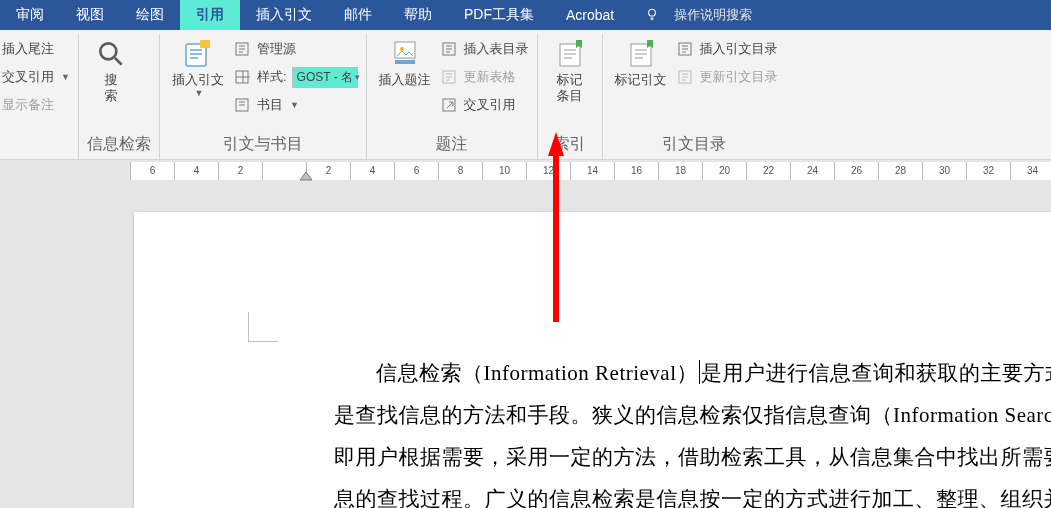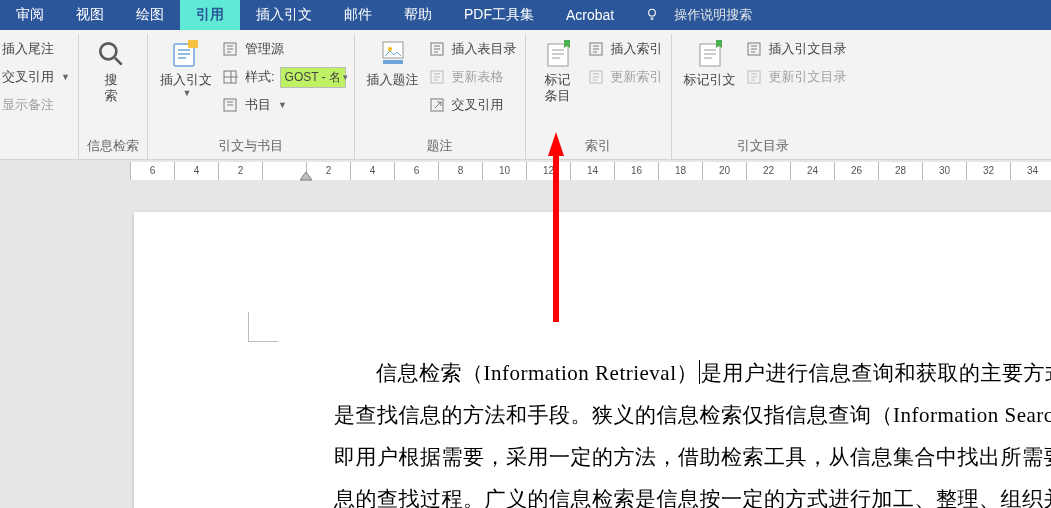--- a/index.html
+++ b/index.html
@@ -56,21 +56,21 @@
     padding: 2px 8px 0 8px;
   }
   .group-body {
     flex: 1;
     display: flex;
     align-items: flex-start;
     gap: 6px;
   }
   .group-label {
     text-align: center;
-    font-size: 13px;
+    font-size: 16px;
     color: #666;
     padding: 2px 0 4px 0;
   }
   .bigbtn {
     display: flex;
     flex-direction: column;
     align-items: center;
     justify-content: flex-start;
     width: 48px;
     padding: 2px 2px;
@@ -97,21 +97,21 @@
   }
   .smallrow.disabled { color: #a0a0a0; }
   .smallrow .ico {
     width: 18px; height: 18px;
     display: flex; align-items: center; justify-content: center;
   }
   .column { display: flex; flex-direction: column; gap: 2px; }
   .drop { font-size: 9px; color: #666; margin-left: 2px; }
   .styleSelect {
     border: 1px solid #bcbcbc;
-    background: #bef264;
+    background: #5eead4;
     height: 21px;
     width: 66px;
     font-size: 12px;
     padding: 0 4px;
     display: flex;
     align-items: center;
     justify-content: space-between;
   }
   
   .ruler-area {
@@ -354,40 +354,20 @@
       <div class="bigbtn">
         <span class="ico">
           <svg viewBox="0 0 32 32">
               <rect x="6" y="6" width="20" height="22" fill="#fff" stroke="#9a9a9a"></rect>
               <path d="M10 12h12M10 16h12M10 20h8" stroke="#9a9a9a"></path>
               <path d="M22 2v8l3-2 3 2V2" fill="#4caf50"></path>
             </svg>
         </span>
         <span style="white-space:pre">标记
 条目</span>
-      </div>
-      <div class="column">
-        <div class="smallrow">
-          <span class="ico">
-            <svg viewBox="0 0 18 18">
-                <rect x="2" y="3" width="12" height="12" fill="none" stroke="#7a7a7a"></rect>
-                <path d="M5 6h6M5 9h6M5 12h4" stroke="#7a7a7a"></path>
-              </svg>
-          </span>
-          <span>插入索引</span>
-        </div>
-        <div class="smallrow disabled">
-          <span class="ico">
-            <svg viewBox="0 0 18 18">
-                <rect x="2" y="3" width="12" height="12" fill="none" stroke="#bcbcbc"></rect>
-                <path d="M5 6h6M5 9h6M5 12h4" stroke="#bcbcbc"></path>
-              </svg>
-          </span>
-          <span>更新索引</span>
-        </div>
       </div>
     </div>
     <div class="group-label">索引</div>
   </div>
 
   <div class="group" style="border-right:none">
     <div class="group-body">
       <div class="bigbtn" style="width:60px">
         <span class="ico">
           <svg viewBox="0 0 32 32">

